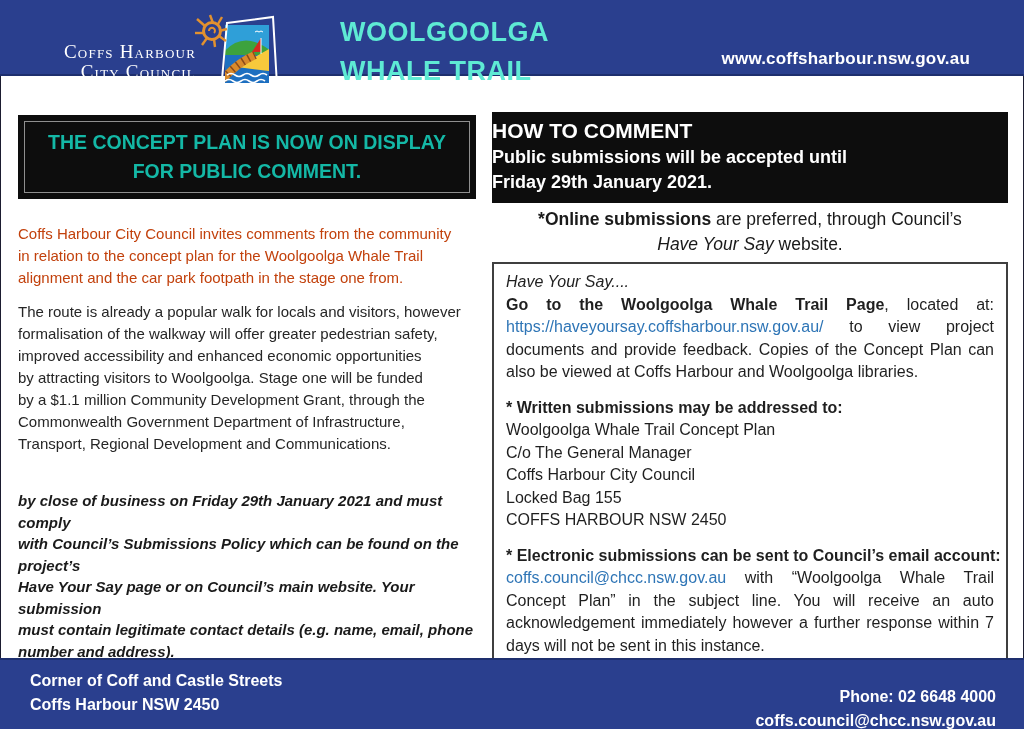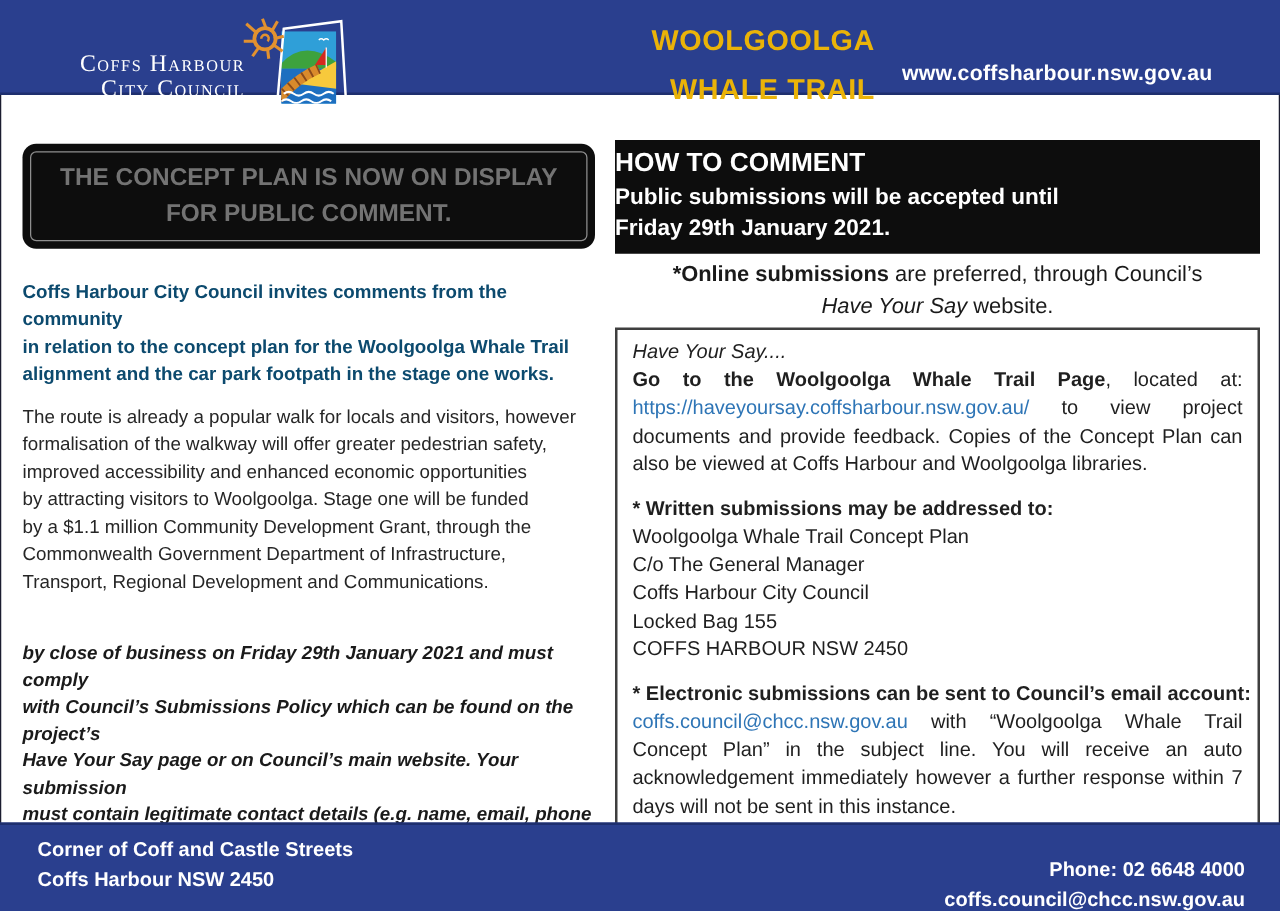--- a/index.html
+++ b/index.html
@@ -22,40 +22,39 @@
     position:absolute;top:0;left:0;right:0;height:76px;
     background:var(--header_blue);border-bottom:2px solid var(--header_blue_dark);
   }
   .wordmark{
     position:absolute;top:42px;left:28px;width:168px;text-align:right;
     color:#fff;font-family:"Liberation Serif",serif;font-variant:small-caps;
     font-size:19px;line-height:20px;letter-spacing:1.2px;
   }
   .logo{position:absolute;top:3px;left:193px;width:88px;height:100px;}
   .title{
-    position:absolute;top:13px;left:340px;width:360px;text-align:right;
-    color:#eab308;font-weight:bold;font-size:23px;line-height:39px;letter-spacing:.5px;
+    position:absolute;top:13px;left:340px;width:360px;text-align:left;
+    color:#5eead4;font-weight:bold;font-size:27px;line-height:39px;letter-spacing:.5px;
   }
   .website{
     position:absolute;top:49px;right:54px;color:#fff;font-weight:bold;font-size:17px;
     letter-spacing:.2px;
   }
 
   
   .col-left{position:absolute;left:18px;top:112px;width:458px;color:var(--body_text);}
   .banner-left{
     margin-top:3px;height:84px;background:var(--banner_black);
     outline:1px solid #8f8f8f;outline-offset:-7px;
     display:flex;align-items:center;justify-content:center;text-align:center;
-    color:#737373;font-weight:bold;font-size:19.5px;line-height:29px;
+    color:#14b8a6;font-weight:bold;font-size:19.5px;line-height:29px;
     padding:0 14px;
-    border-radius:11px;
   }
   .para{margin-top:24px;font-size:15px;line-height:22px;}
-  .para.bold{font-weight:bold;color:#0c4a6e;}
+  .para.bold{font-weight:normal;color:#c2410c;}
   .para.second{margin-top:12px;color:#262626;}
   .footnote{
     margin-top:35px;font-weight:bold;font-style:italic;
     font-size:15px;line-height:21.5px;color:#1a1a1a;
   }
 
   
   .col-right{position:absolute;left:492px;top:112px;width:516px;color:var(--body_text);}
   .banner-right{
     background:var(--banner_black);color:#fff;text-align:left;
@@ -148,21 +147,21 @@
     <div class="website">www.coffsharbour.nsw.gov.au</div>
   </header>
 
   <section class="col-left">
     <div class="banner-left">
       <span>THE CONCEPT PLAN IS NOW ON DISPLAY FOR PUBLIC COMMENT.</span>
     </div>
     <div class="para bold">
         <div>Coffs Harbour City Council invites comments from the community</div>
         <div>in relation to the concept plan for the Woolgoolga Whale Trail</div>
-        <div>alignment and the car park footpath in the stage one works.</div>
+        <div>alignment and the car park footpath in the stage one from.</div>
       </div>
     <div class="para second">
         <div>The route is already a popular walk for locals and visitors, however</div>
         <div>formalisation of the walkway will offer greater pedestrian safety,</div>
         <div>improved accessibility and enhanced economic opportunities</div>
         <div>by attracting visitors to Woolgoolga. Stage one will be funded</div>
         <div>by a $1.1 million Community Development Grant, through the</div>
         <div>Commonwealth Government Department of Infrastructure,</div>
         <div>Transport, Regional Development and Communications.</div>
       </div>

